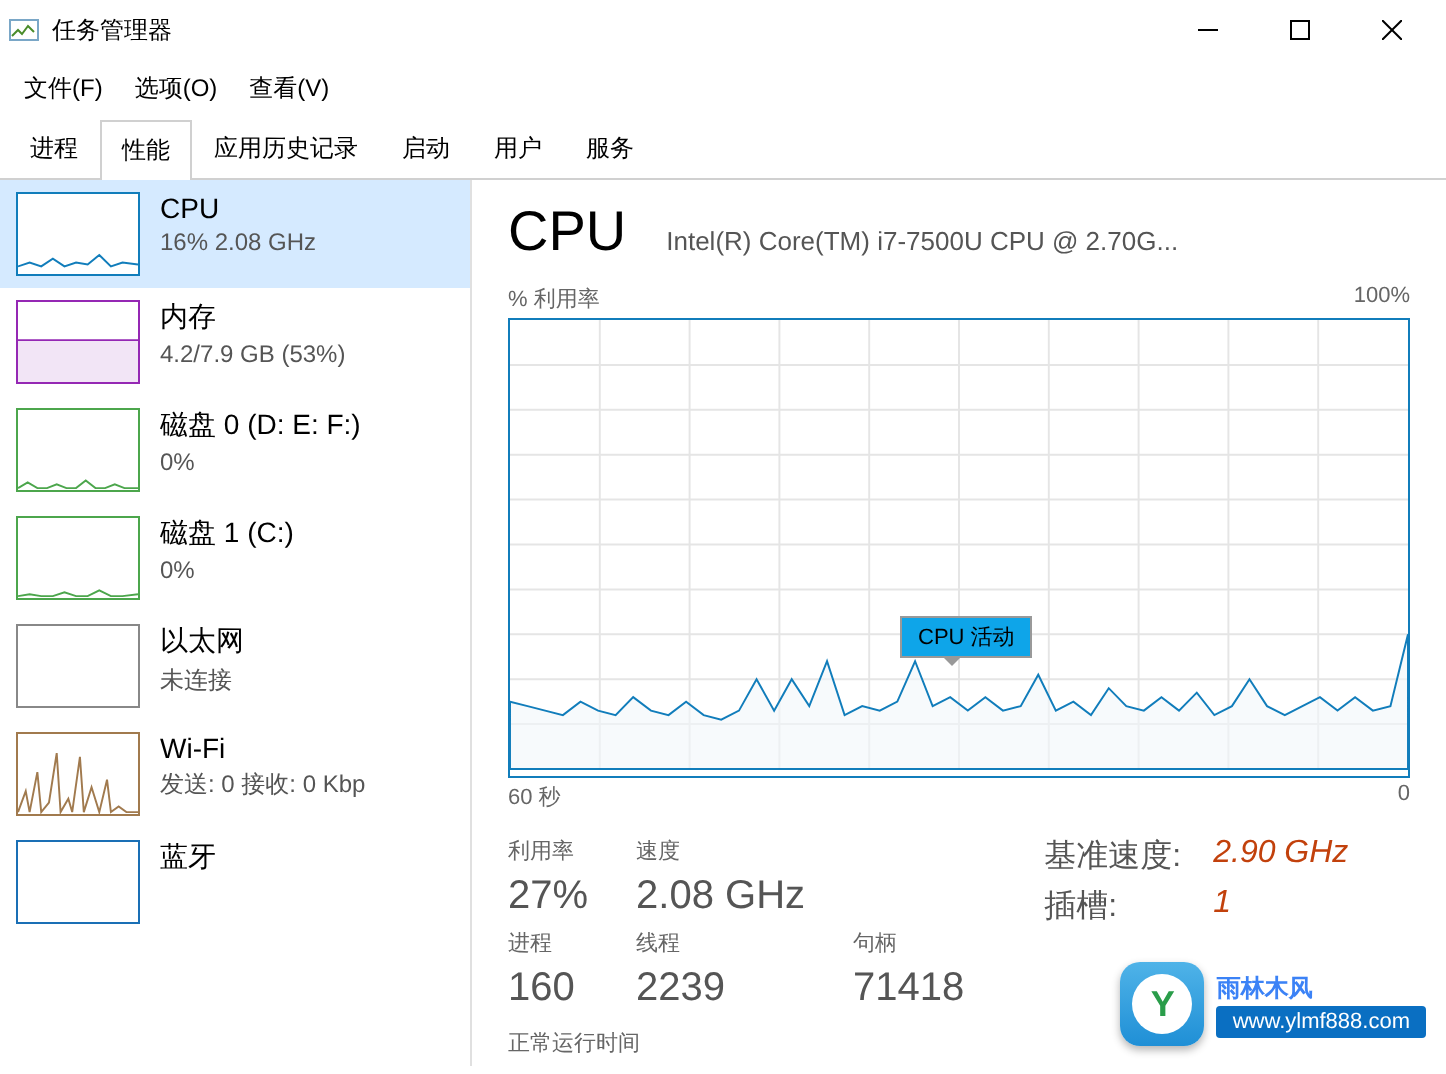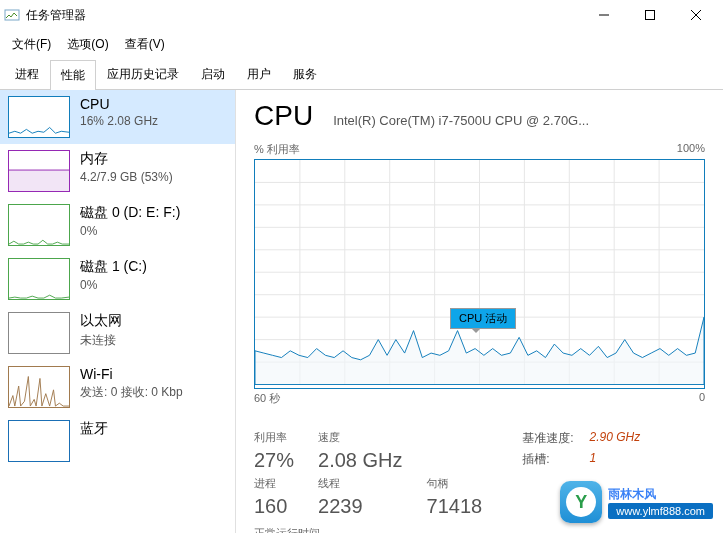--- a/index.html
+++ b/index.html
@@ -41,27 +41,27 @@
     .main-subtitle { font-size: 13px; color: #555; white-space: nowrap; overflow: hidden; text-overflow: ellipsis; flex: 1; }
     
     .chart-labels { display: flex; justify-content: space-between; font-size: 11px; color: #666; margin-bottom: 2px; }
     .chart { height: 230px; border: 1px solid #117dbb; position: relative; background: #fff; margin-bottom: 2px; }
     .chart-grid { position: absolute; inset: 0; }
     .chart-grid line { stroke: #e5e5e5; stroke-width: 1; }
     .chart-line { position: absolute; inset: 0; }
     .chart-line path { stroke: #117dbb; stroke-width: 1; fill: rgba(241, 246, 250, 0.6); }
     .chart-tooltip { position: absolute; left: 195px; top: 148px; border: 1px solid #999; background: #0ea5e9; padding: 2px 8px; font-size: 11px; }
     .chart-tooltip::after { content: ''; position: absolute; top: 100%; left: 20px; border: 5px solid transparent; border-top-color: #999; }
-    .chart-bottom { display: flex; justify-content: space-between; font-size: 11px; color: #666; margin-bottom: 24px; }
+    .chart-bottom { display: flex; justify-content: space-between; font-size: 11px; color: #666; margin-bottom: 12px; }
     
     .stats { display: flex; gap: 0; }
     .stats-left { display: grid; grid-template-columns: auto auto auto; gap: 4px 24px; }
     .stat-label { font-size: 11px; color: #666; }
     .stat-value { font-size: 20px; color: #555; }
-    .stats-right { margin-left: 40px; display: grid; grid-template-columns: auto auto; gap: 4px 16px; font-size: 12px; align-content: start; }
+    .stats-right { margin-left: 40px; display: grid; grid-template-columns: auto auto; gap: 4px 16px; font-size: 16px; align-content: start; }
     .sr-label { color: #555; }
     .sr-value { color: #c2410c; font-style: italic; }
     
     .uptime-label { font-size: 11px; color: #666; margin-top: 8px; }
     
     .watermark { position: absolute; right: 10px; bottom: 10px; display: flex; align-items: center; gap: 6px; }
     .wm-badge { width: 42px; height: 42px; border-radius: 10px; background: linear-gradient(#4fb3e8, #1f8fd6); display: flex; align-items: center; justify-content: center; box-shadow: 0 2px 4px rgba(0,0,0,.3); }
     .wm-badge-inner { width: 30px; height: 30px; border-radius: 50%; background: #fff; display: flex; align-items: center; justify-content: center; color: #2a9d4a; font-weight: bold; font-size: 18px; }
     .wm-text { display: flex; flex-direction: column; align-items: flex-start; }
     .wm-cn { font-size: 12px; font-weight: bold; color: #3b82f6; text-shadow: 1px 1px 0 #fff; }

